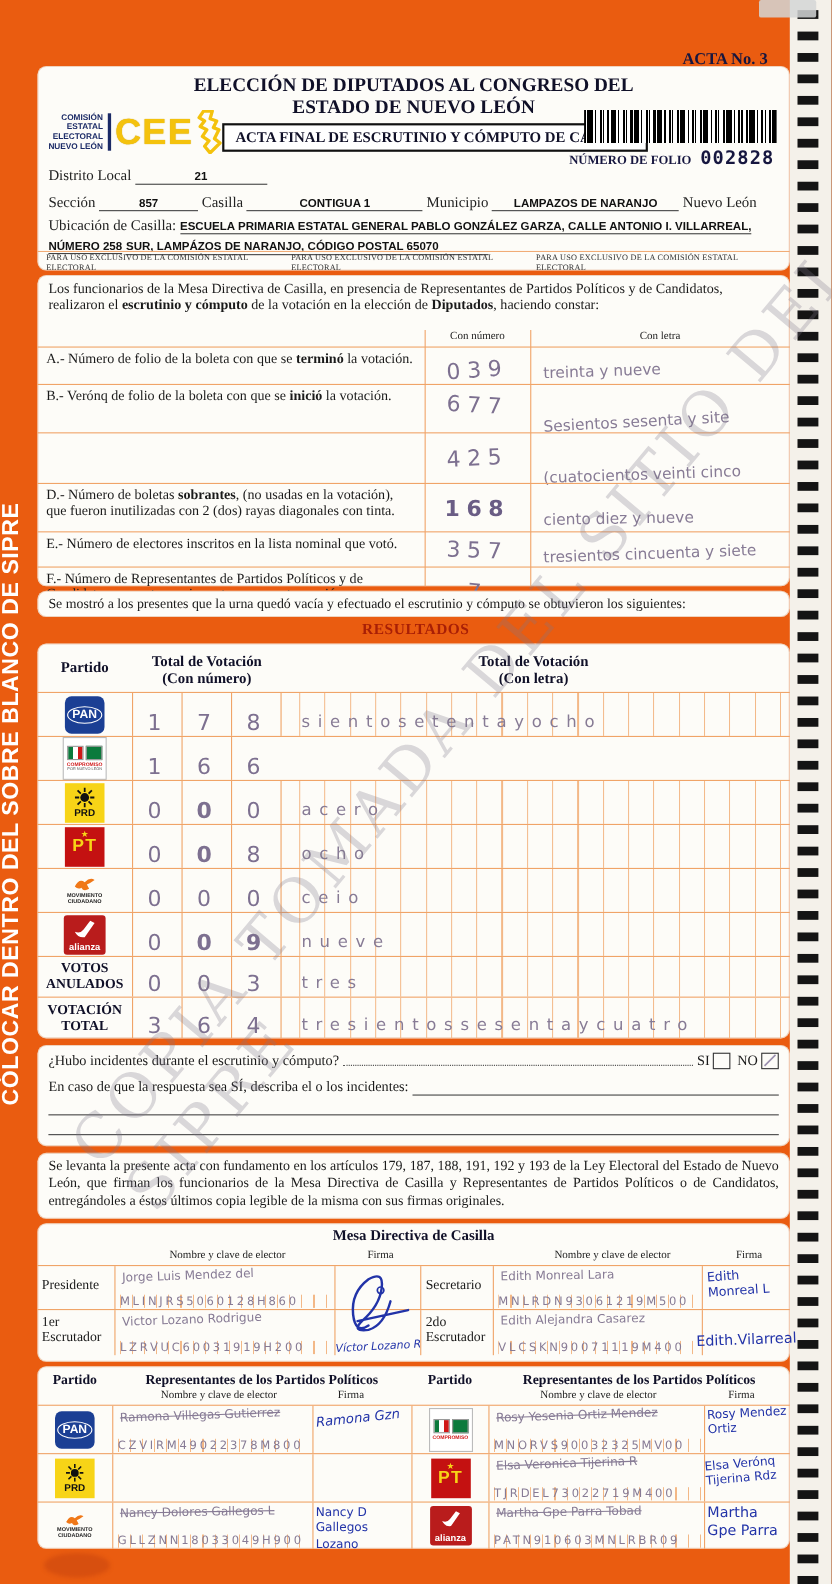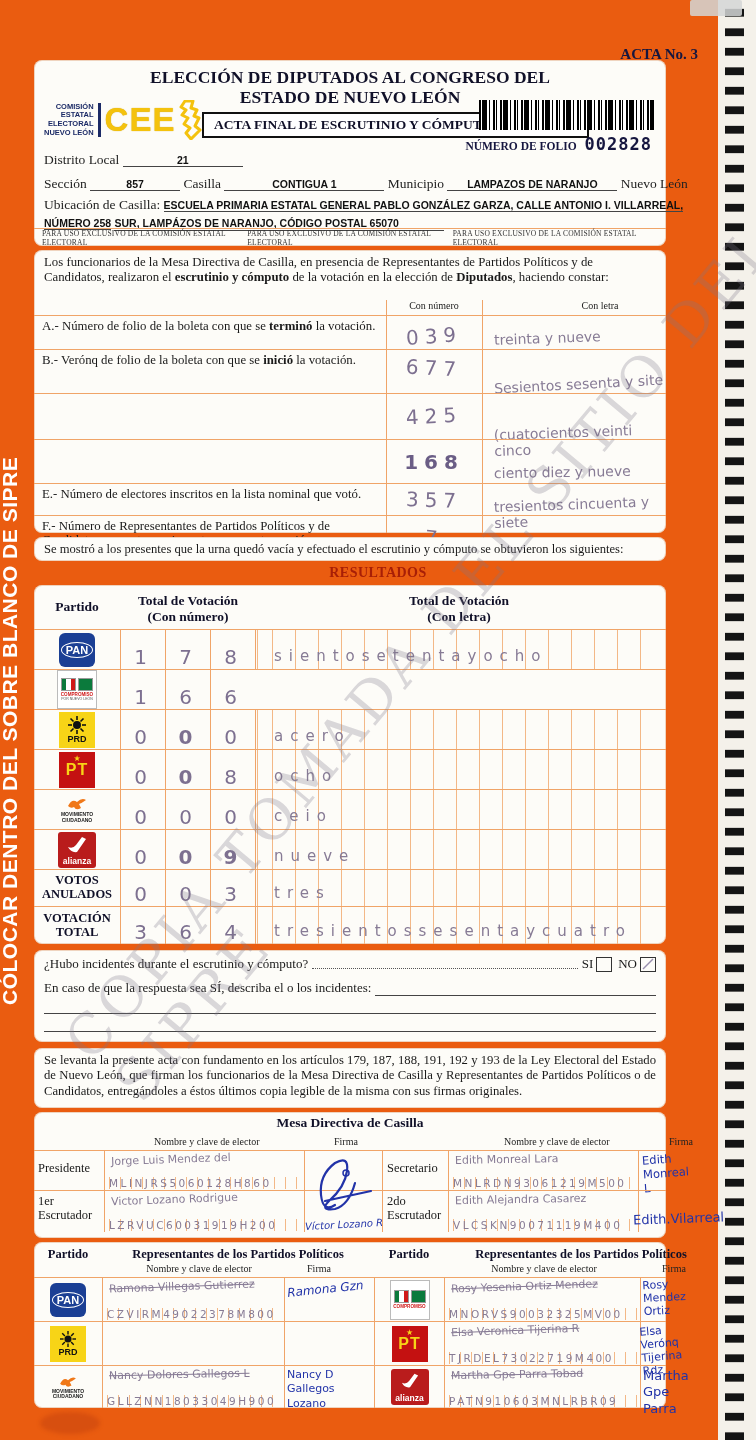--- a/index.html
+++ b/index.html
@@ -1,19 +1,19 @@
 <!DOCTYPE html>
 <html><head>
 <meta charset="utf-8">
 <style>
   html,body{margin:0;padding:0;background:#9a9a9a;}
   .page{position:relative;width:756px;height:1440px;background:#ea5c10;overflow:hidden;
         font-family:"Liberation Serif",serif;}
   .pl{white-space:pre-line;}
-  .card{position:absolute;left:34px;width:632px;background:#fdfcf8;border-radius:8px;box-shadow:0 0 0 1px rgba(200,90,20,.25) inset;}
+  .card{position:absolute;left:34px;width:684px;background:#fdfcf8;border-radius:8px;box-shadow:0 0 0 1px rgba(200,90,20,.25) inset;}
   
   .rstrip{position:absolute;right:0;top:0;width:38px;height:1440px;background:#f4f1ea;
     background-image:repeating-linear-gradient(180deg,transparent 0 6px,#141414 6px 14px,transparent 14px 19.5px);
     background-size:19px 19.5px;background-position:7px 42px;background-repeat:repeat-y;}
   .tape{position:absolute;right:14px;top:0;width:52px;height:16px;background:#d3d6d6;opacity:.85;border-radius:2px;}
   .acta-no{position:absolute;right:58px;top:46px;font-weight:bold;font-size:15px;color:#16163f;}
   
   .wm{position:absolute;left:52px;top:1030px;width:1200px;transform:rotate(-50deg);transform-origin:0 0;
       font-family:"DejaVu Serif",serif;font-size:56px;letter-spacing:5px;color:rgba(125,120,135,.28);z-index:40;pointer-events:none;}
   
@@ -182,20 +182,22 @@
       <div class="af-row" style="top:49px;height:44px;">
         <div class="af-lbl pl"><span>B.- Verónq de folio de la boleta con que se </span><b>inició</b><span> la votación.</span></div>
         <div class="af-num hwd" style="top:6px;transform:rotate(3deg);">677</div>
         <div class="af-let hw" style="top:26px;transform:rotate(-3deg);">Sesientos sesenta y site</div>
       </div>
       <div class="af-row" style="top:93px;height:46px;">
         <div class="af-num hwd" style="top:10px;transform:rotate(-3deg);">425</div>
         <div class="af-let hw" style="top:30px;transform:rotate(-2deg);">(cuatocientos veinti cinco</div>
       </div>
       <div class="af-row" style="top:139px;height:44px;">
+        <div class="af-lbl pl"><span>D.- Número de boletas </span><b>sobrantes</b><span>, (no usadas en la votación),
+que fueron inutilizadas con 2 (dos) rayas diagonales con tinta.</span></div>
         <div class="af-num hwd" style="top:10px;font-weight:bold;color:#6a5d85;">168</div>
         <div class="af-let hw" style="top:24px;transform:rotate(-1deg);">ciento diez y nueve</div>
       </div>
       <div class="af-row" style="top:183px;height:32px;">
         <div class="af-lbl pl"><span>E.- Número de electores inscritos en la lista nominal que votó.</span></div>
         <div class="af-num hwd" style="top:4px;transform:rotate(2deg);">357</div>
         <div class="af-let hw" style="top:12px;transform:rotate(-2deg);">tresientos cincuenta y siete</div>
       </div>
       <div class="af-row" style="top:215px;height:45px;border-bottom:none;">
         <div class="af-lbl pl"><span>F.- Número de Representantes de Partidos Políticos y de

